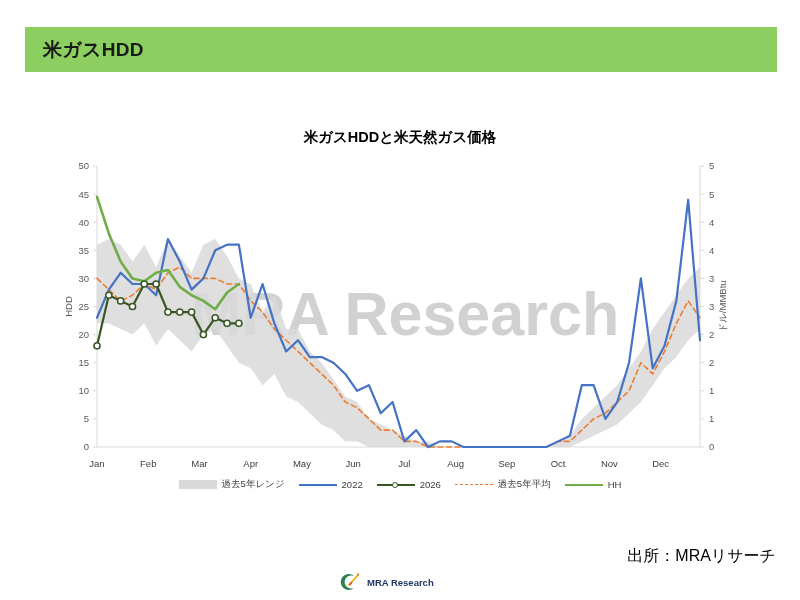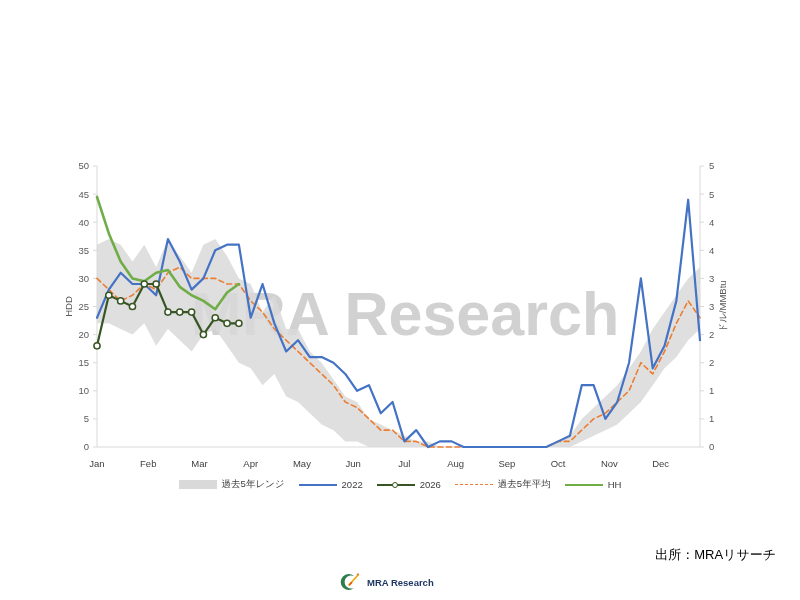--- a/index.html
+++ b/index.html
@@ -52,34 +52,38 @@
   .sw-line{width:38px;height:0;border-top:2.6px solid #000;}
   .sw-dash{width:38px;height:0;border-top:1.8px dashed #ED7D31;}
   .sw-marker{position:relative;width:38px;height:9px;}
   .sw-marker .ln{position:absolute;top:4px;left:0;width:38px;height:0;border-top:2.6px solid #375623;}
   .sw-marker .dot{position:absolute;top:1.5px;left:15px;width:6px;height:6px;border-radius:50%;
        background:#fff;border:1.4px solid #375623;box-sizing:border-box;}
 
   
   .source{
     position:absolute;right:24px;top:546px;
-    font-size:13px;color:#000;
+    font-size:16px;color:#000;
   }
   .logo{
     position:absolute;left:340px;top:572px;
     display:flex;align-items:center;gap:5px;
   }
   .logo-txt{font-size:9.5px;color:#1f3864;font-weight:bold;}
 </style>
 </head>
 <body>
 
 <div id="slide">
 
-
+  <div class="banner">
+    <div class="banner-title">米ガスHDD</div>
+  </div>
+
+  <div class="chart-title">米ガスHDDと米天然ガス価格</div>
 
   <div class="chart-area">
     <svg id="chart-svg" width="800" height="360" viewBox="0 0 800 360">
         <text x="405" y="185" text-anchor="middle" class="wm">MRA Research</text>
         <line x1="97" y1="16" x2="97" y2="297" stroke="#d9d9d9" stroke-width="1"></line>
         <line x1="700" y1="16" x2="700" y2="297" stroke="#d9d9d9" stroke-width="1"></line>
         <line x1="97" y1="297" x2="700" y2="297" stroke="#d9d9d9" stroke-width="1"></line>
         <line x1="93" y1="297" x2="97" y2="297" stroke="#d9d9d9" stroke-width="1"></line>
         <text x="89" y="300.4" text-anchor="end" class="tick-lbl">0</text>
         <line x1="93" y1="268.9" x2="97" y2="268.9" stroke="#d9d9d9" stroke-width="1"></line>

